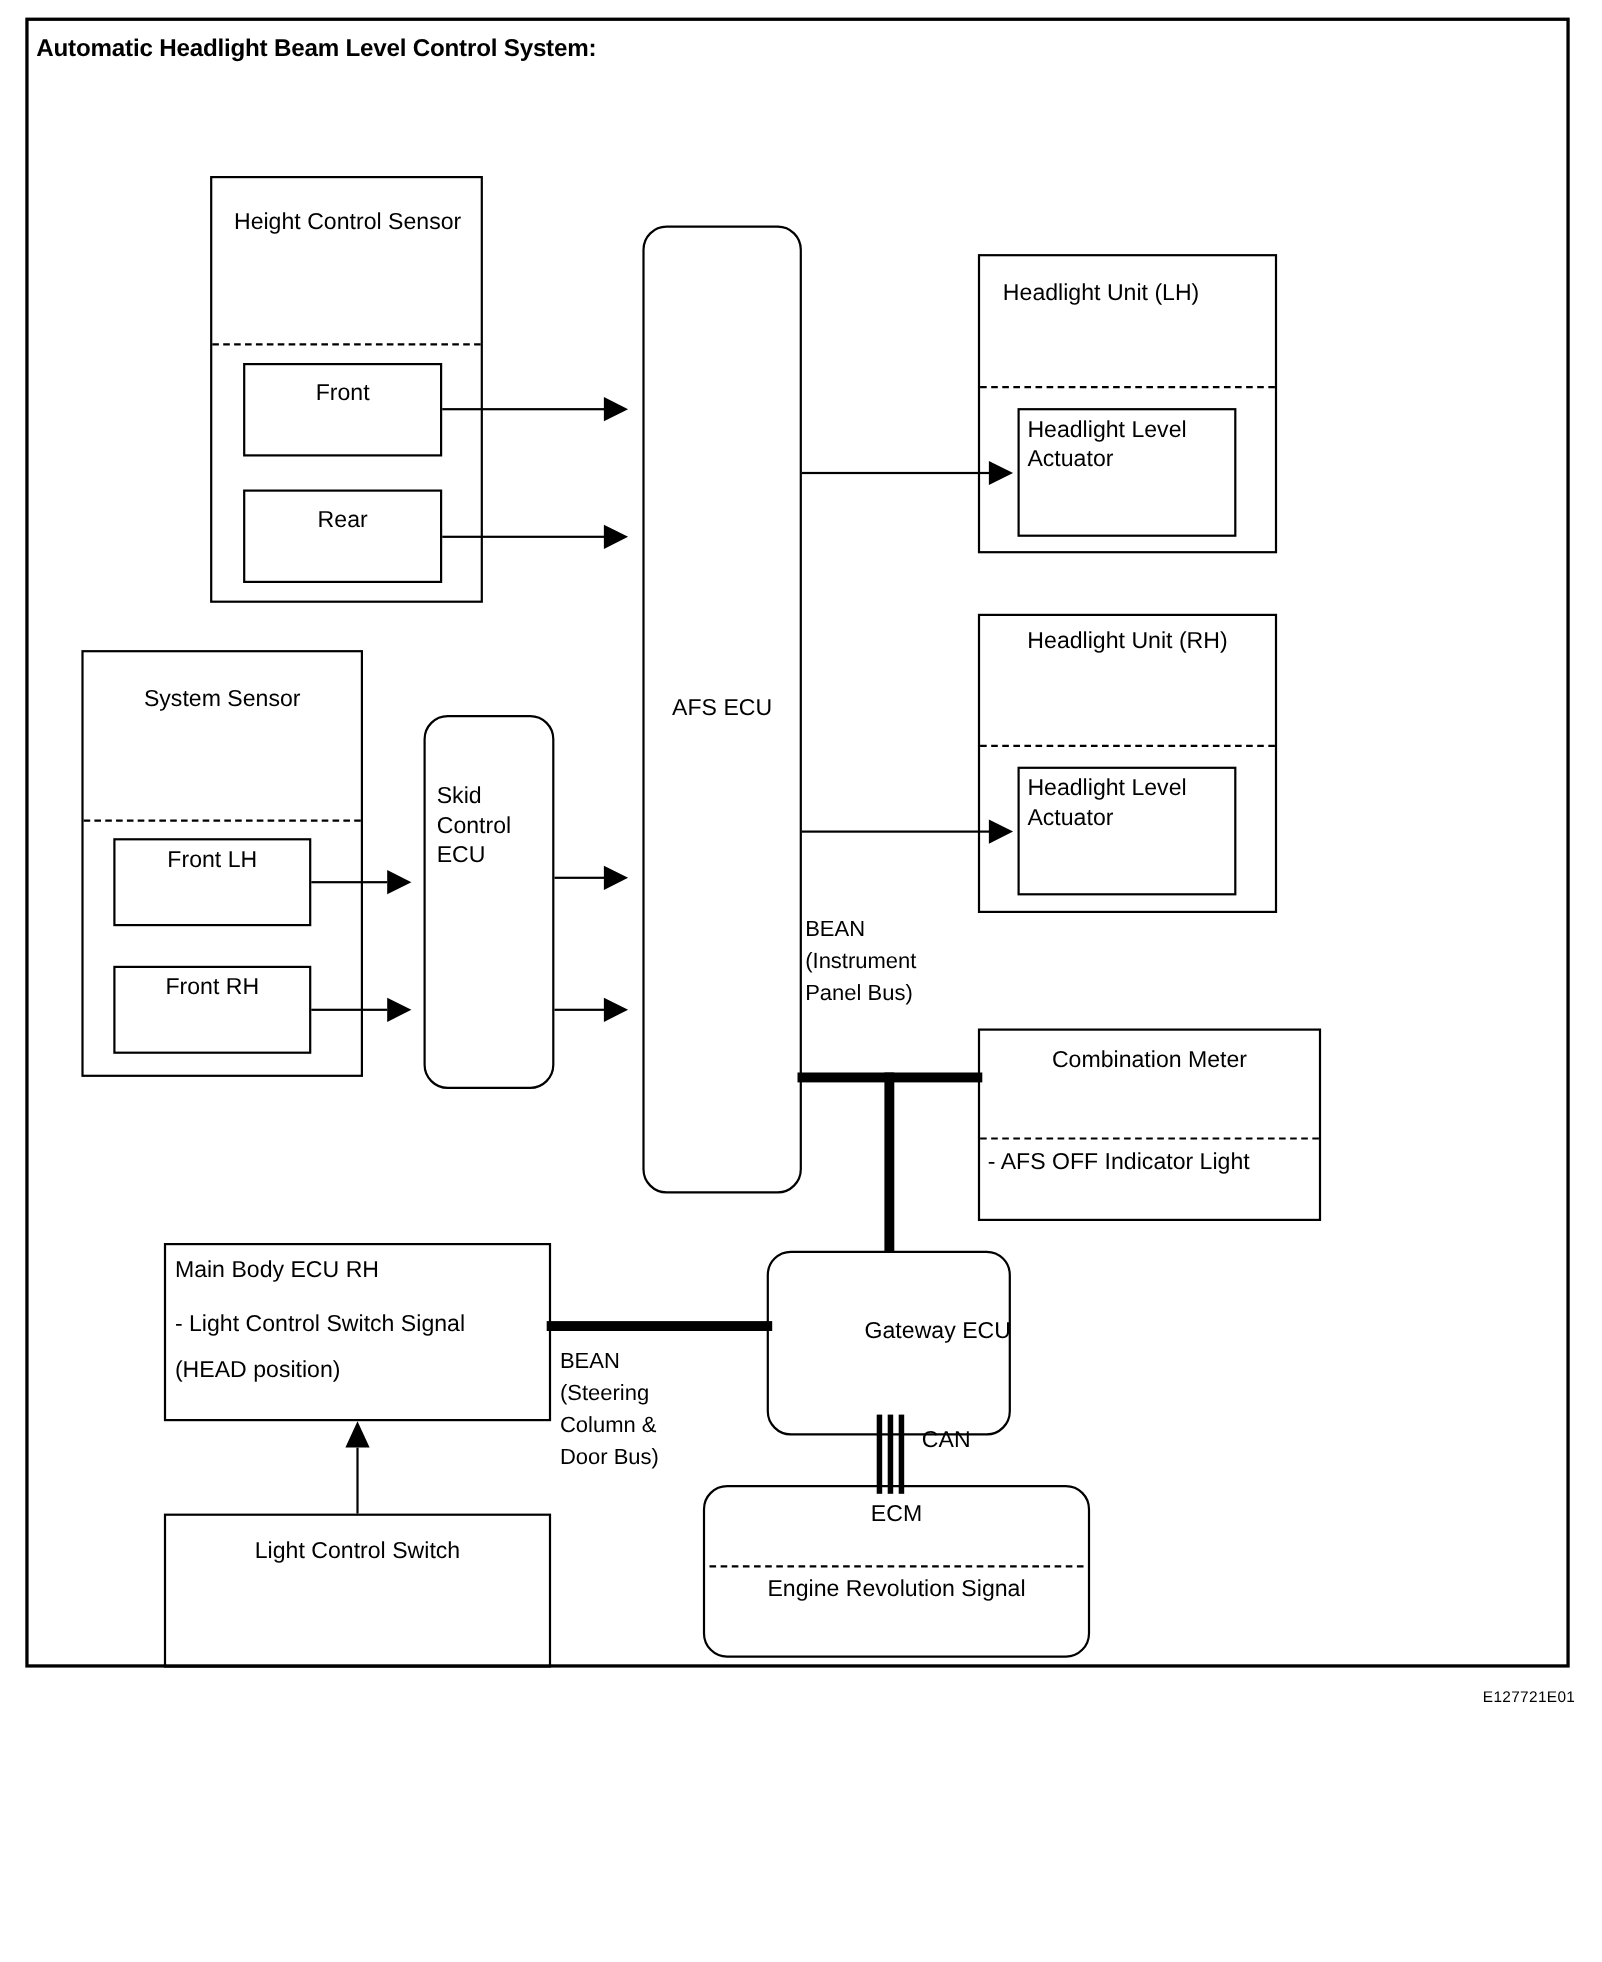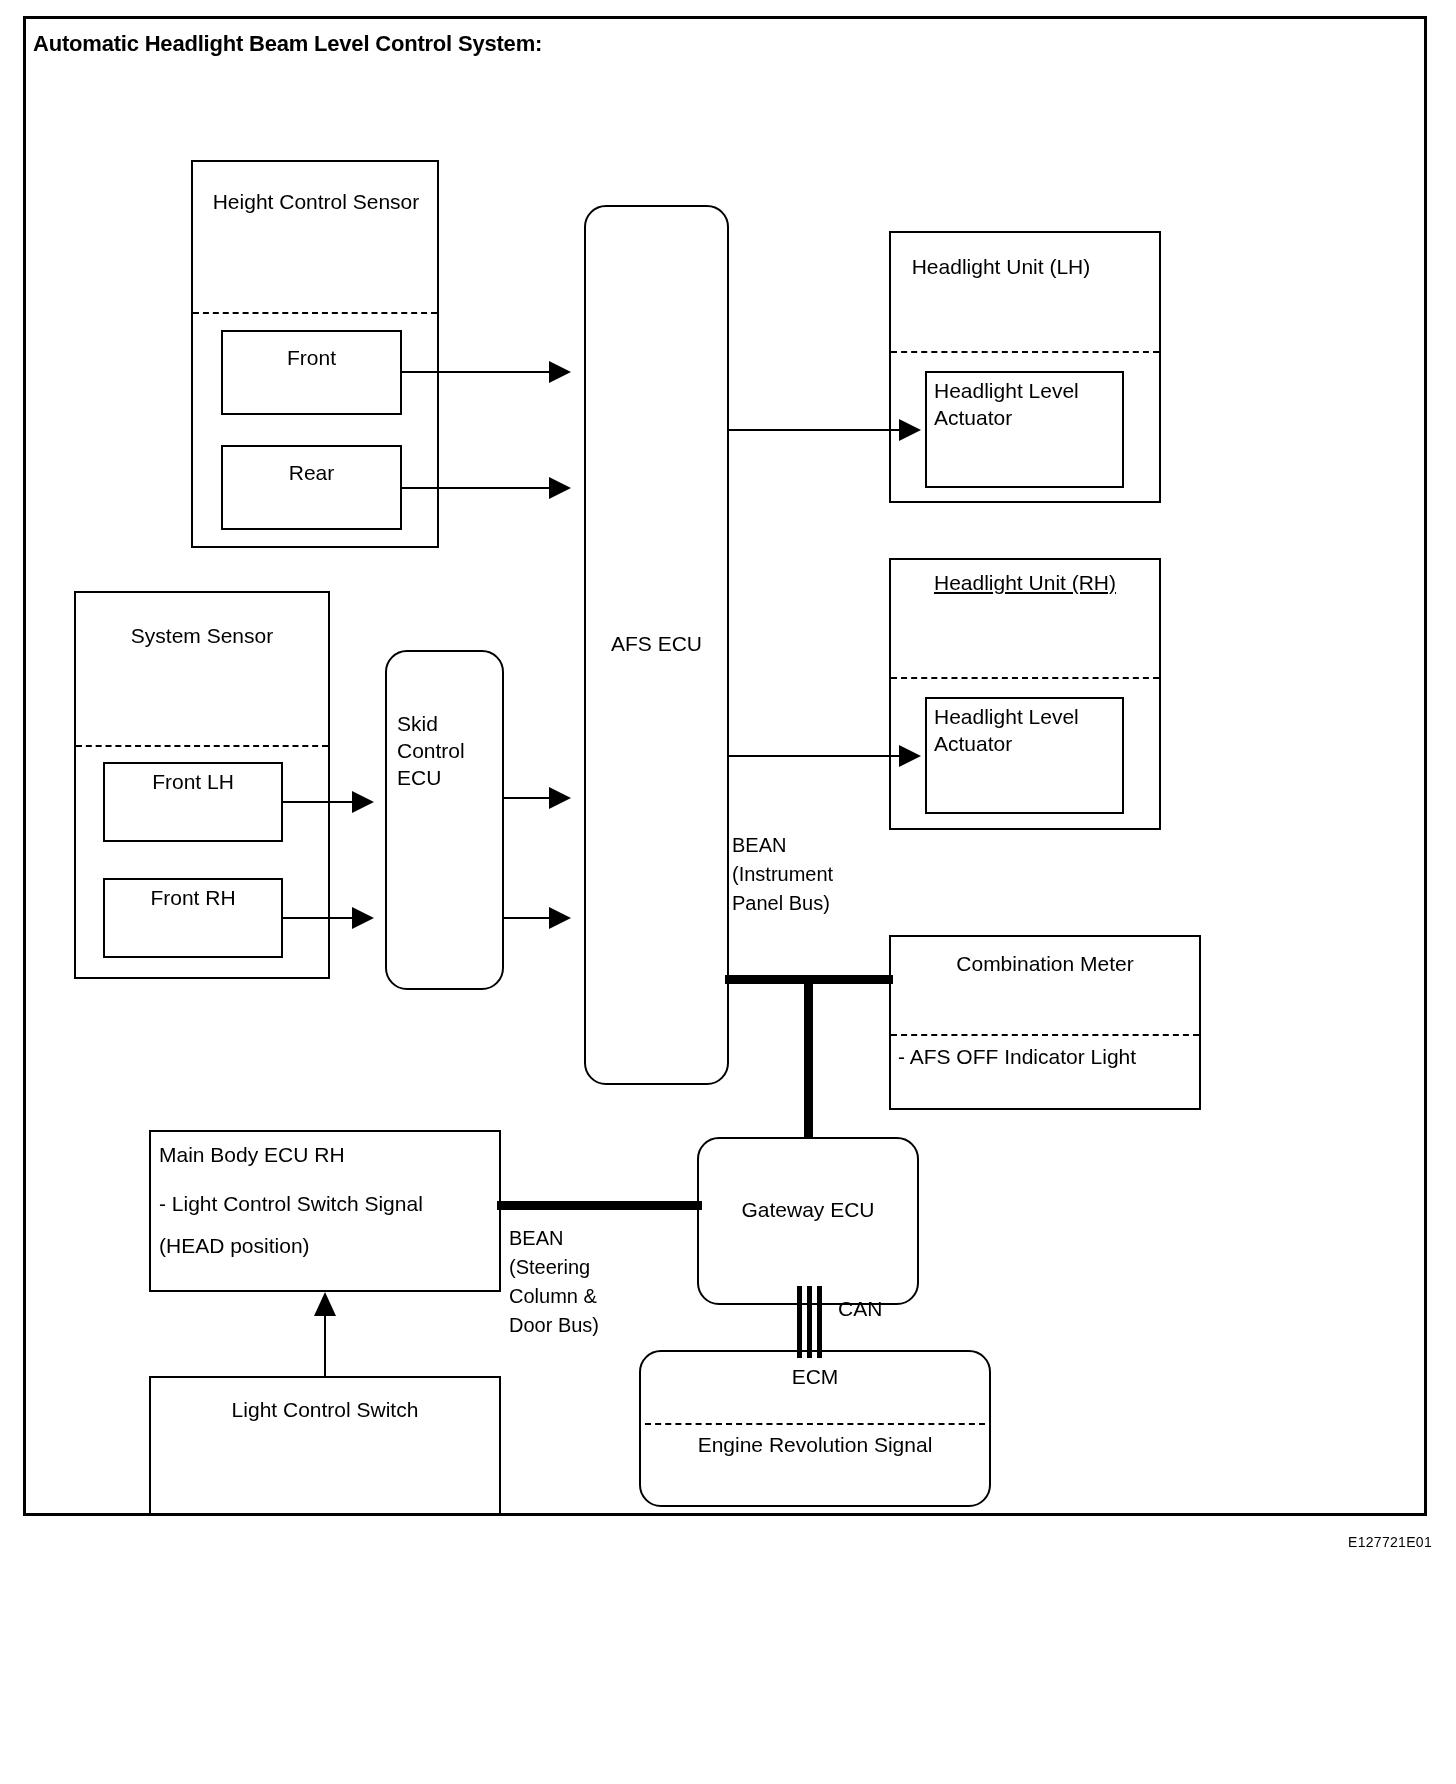--- a/index.html
+++ b/index.html
@@ -191,21 +191,21 @@
   <div class="arr-r" style="left:899px; top:745px;"></div>
 
   <div class="box" style="left:889px; top:231px; width:272px; height:272px;"></div>
   <div class="lbl" style="left:891px; top:253px; width:220px; text-align:center;">Headlight Unit (LH)</div>
   <div class="dash" style="left:891px; top:351px; width:268px;"></div>
   <div class="box" style="left:925px; top:371px; width:199px; height:117px;"></div>
   <div class="lbl" style="left:934px; top:377px; width:190px;">Headlight Level
 Actuator</div>
 
   <div class="box" style="left:889px; top:558px; width:272px; height:272px;"></div>
-  <div class="lbl" style="left:891px; top:569px; width:268px; text-align:center;text-decoration:underline;">Headlight Unit (RH)</div>
+  <div class="lbl" style="left:891px; top:569px; width:268px; text-align:center;">Headlight Unit (RH)</div>
   <div class="dash" style="left:891px; top:677px; width:268px;"></div>
   <div class="box" style="left:925px; top:697px; width:199px; height:117px;"></div>
   <div class="lbl" style="left:934px; top:703px; width:190px;">Headlight Level
 Actuator</div>
 
   <div class="lbl-b" style="left:732px; top:831px;">BEAN</div>
   <div class="lbl-b" style="left:732px; top:860px;">(Instrument</div>
   <div class="lbl-b" style="left:732px; top:889px;">Panel Bus)</div>
 
   <div class="bus-h" style="left:725px; top:975px; width:168px;"></div>
@@ -228,21 +228,21 @@
   <div class="lbl-b" style="left:509px; top:1282px;">Column &amp;</div>
   <div class="lbl-b" style="left:509px; top:1311px;">Door Bus)</div>
 
   <div class="box" style="left:149px; top:1376px; width:352px; height:140px;"></div>
   <div class="lbl" style="left:149px; top:1396px; width:352px; text-align:center;">Light Control Switch</div>
 
   <div class="vline" style="left:324px; top:1316px; height:60px;"></div>
   <div class="arr-u" style="left:314px; top:1292px;"></div>
 
   <div class="rbox" style="left:697px; top:1137px; width:222px; height:168px;"></div>
-  <div class="lbl" style="left:697px; top:1196px; width:222px; text-align:center;">Gateway ECU</div>
+  <div class="lbl" style="left:697px; top:1196px; width:222px; text-align:right;">Gateway ECU</div>
 
   <div class="can-stripes" style="left:797px; top:1286px; width:25px; height:72px;">
     <i style="left:0;"></i>
     <i style="left:10px;"></i>
     <i style="left:20px;"></i>
   </div>
   <div class="lbl-b" style="left:838px; top:1294px; font-size:21px;">CAN</div>
 
   <div class="rbox" style="left:639px; top:1350px; width:352px; height:157px;"></div>
   <div class="lbl" style="left:639px; top:1363px; width:352px; text-align:center;">ECM</div>

